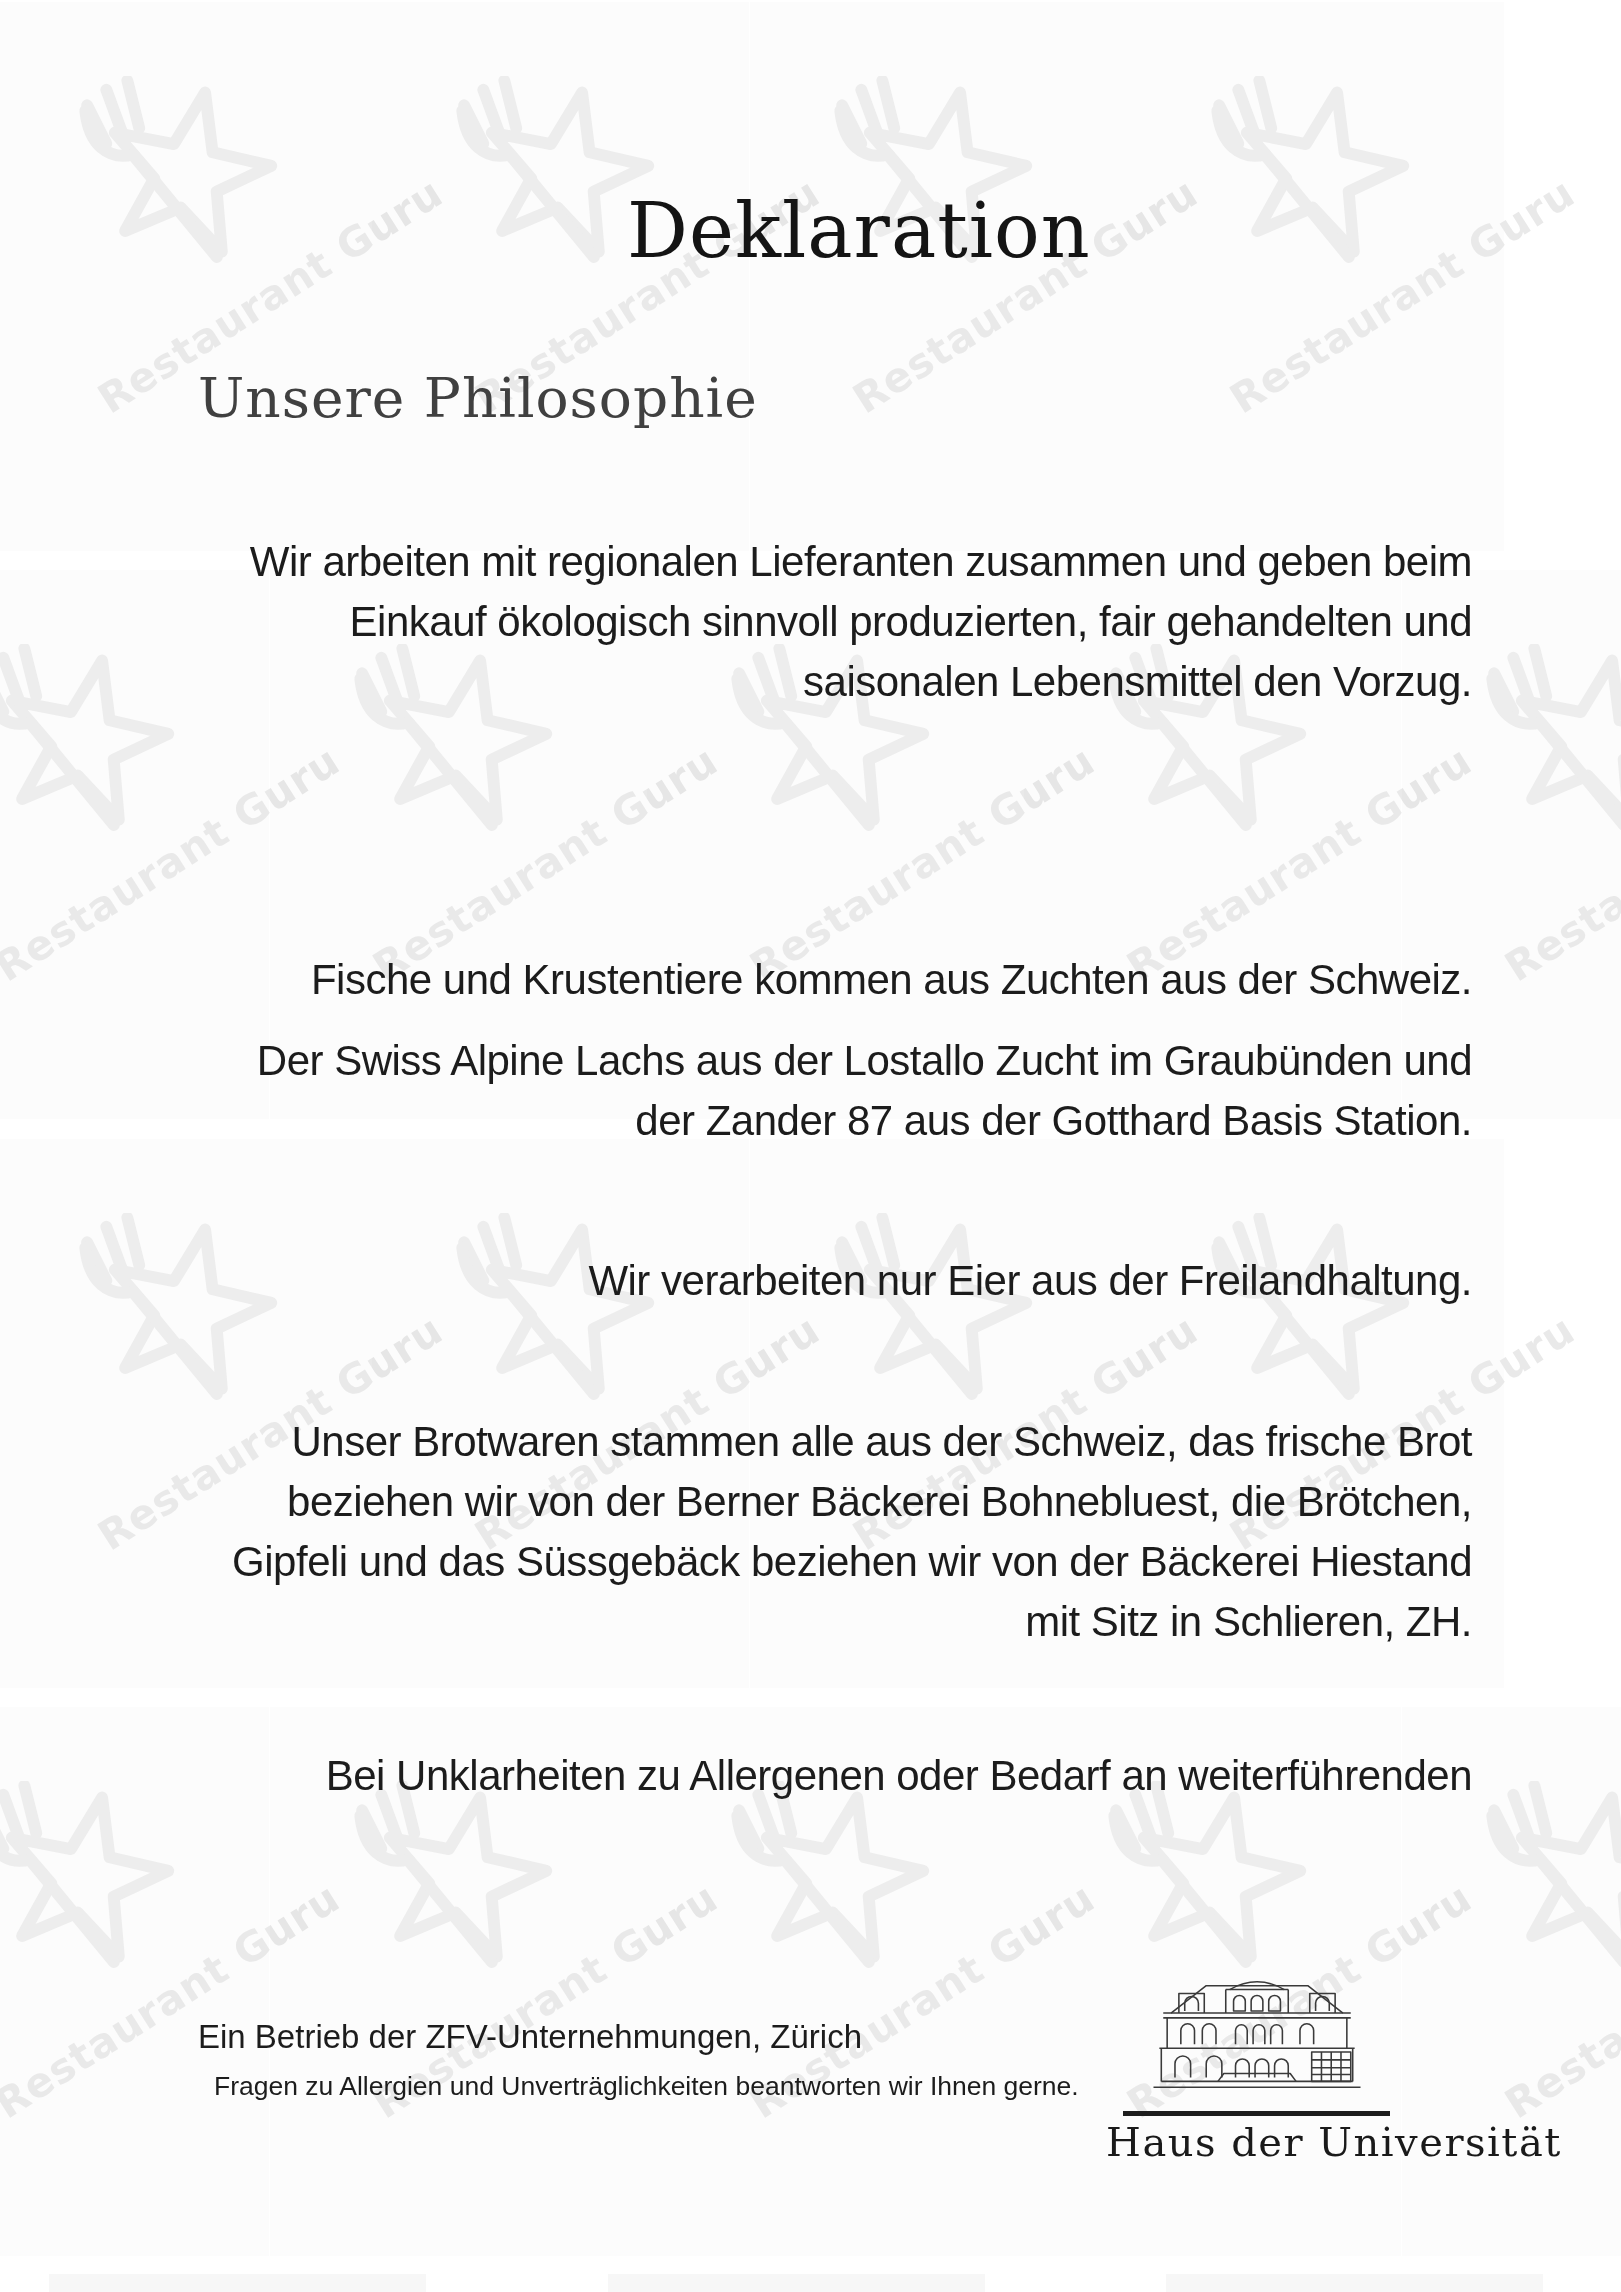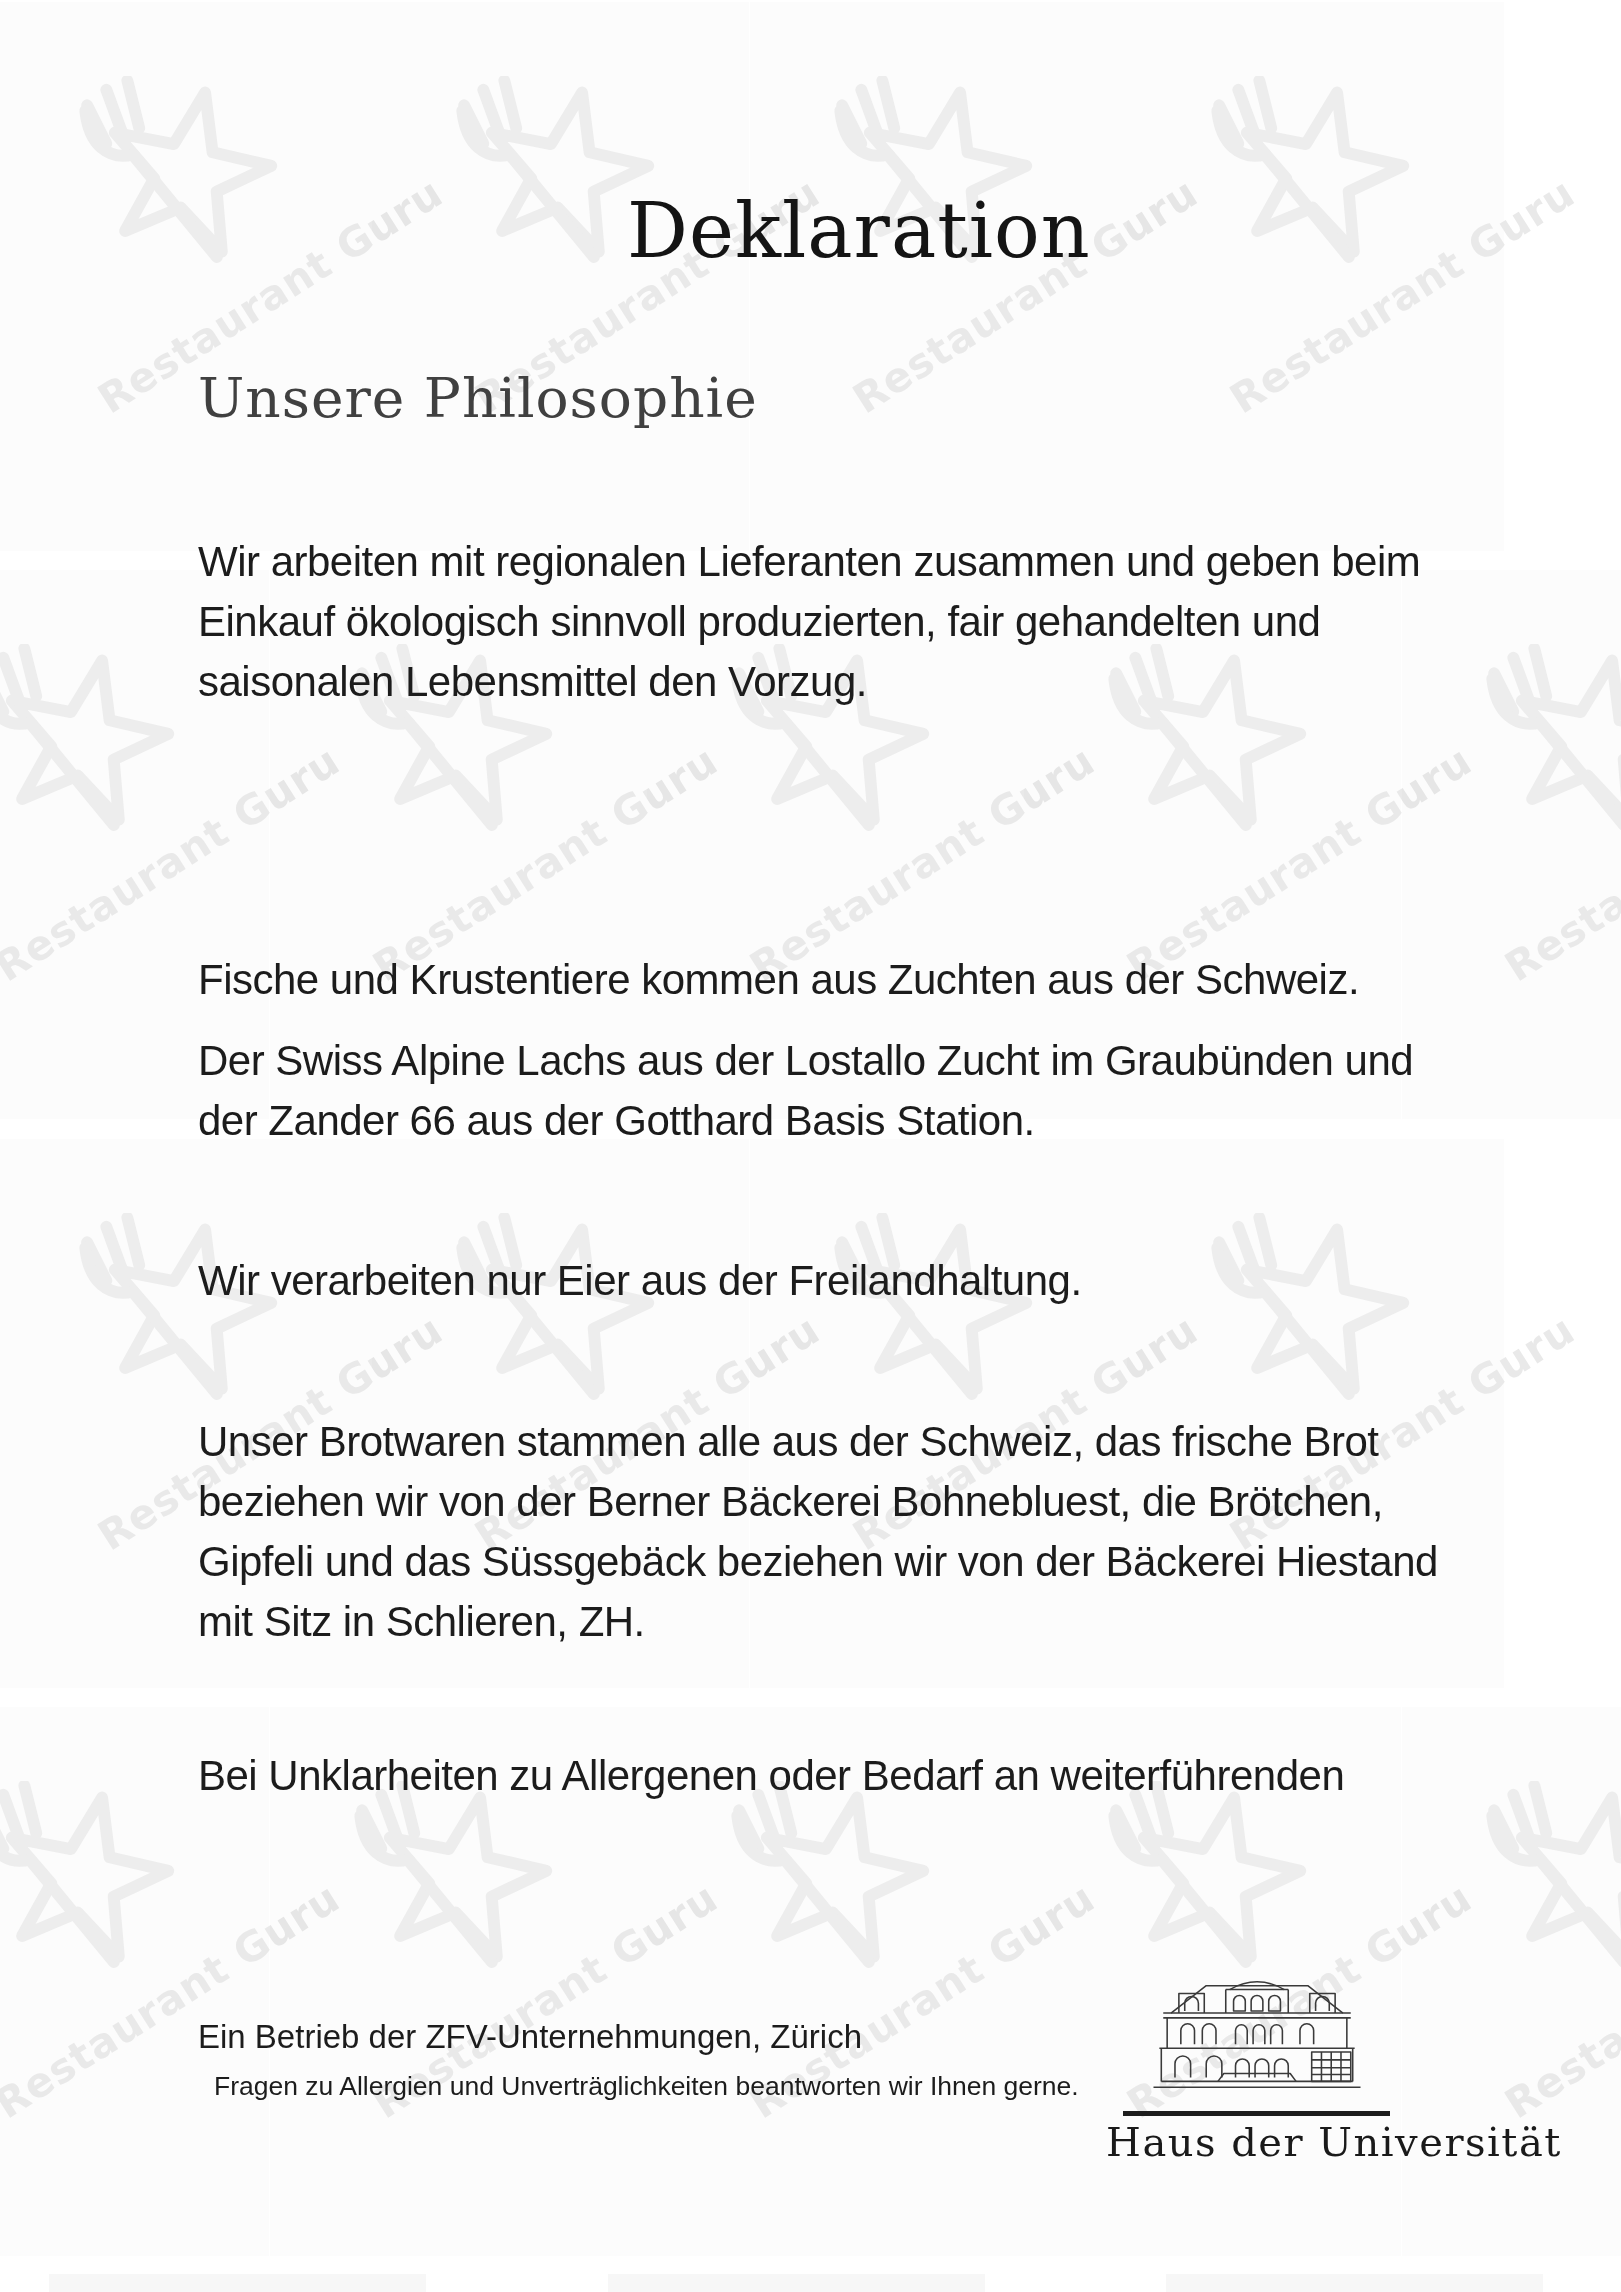--- a/index.html
+++ b/index.html
@@ -38,21 +38,21 @@
     position:absolute;left:198px;top:367px;
     font-family:"DejaVu Serif",serif;
     font-size:55px;line-height:63px;color:#404040;
     letter-spacing:1px;white-space:nowrap;
   }
   .para{
     position:absolute;left:198px;width:1274px;
     font-size:42px;line-height:60px;letter-spacing:-0.5px;
     color:#1c1c1c;
   }
-  .para .line{white-space:nowrap;}
+  .para .line{white-space:nowrap;text-align:right;}
   .operator-line{
     position:absolute;left:198px;top:2008px;
     font-size:33px;line-height:41px;color:#1c1c1c;white-space:nowrap;margin-top:8px;
   }
   .fine-print{
     position:absolute;left:214px;top:2071px;
     font-size:26.5px;line-height:31px;color:#1c1c1c;
   }
   .fine-print .line{white-space:nowrap;}
   
@@ -287,21 +287,21 @@
     <div class="line">saisonalen Lebensmittel den Vorzug.</div>
   </div>
 
 
   <div class="para" style="top:950px;">
     <div class="line">Fische und Krustentiere kommen aus Zuchten aus der Schweiz.</div>
   </div>
 
   <div class="para" style="top:1031px;">
     <div class="line">Der Swiss Alpine Lachs aus der Lostallo Zucht im Graubünden und</div>
-    <div class="line">der Zander 66 aus der Gotthard Basis Station.</div>
+    <div class="line">der Zander 87 aus der Gotthard Basis Station.</div>
   </div>
 
   <div class="para" style="top:1251px;">
     <div class="line">Wir verarbeiten nur Eier aus der Freilandhaltung.</div>
   </div>
 
   <div class="para" style="top:1412px;">
     <div class="line">Unser Brotwaren stammen alle aus der Schweiz, das frische Brot</div>
     <div class="line">beziehen wir von der Berner Bäckerei Bohnebluest, die Brötchen,</div>
     <div class="line">Gipfeli und das Süssgebäck beziehen wir von der Bäckerei Hiestand</div>

